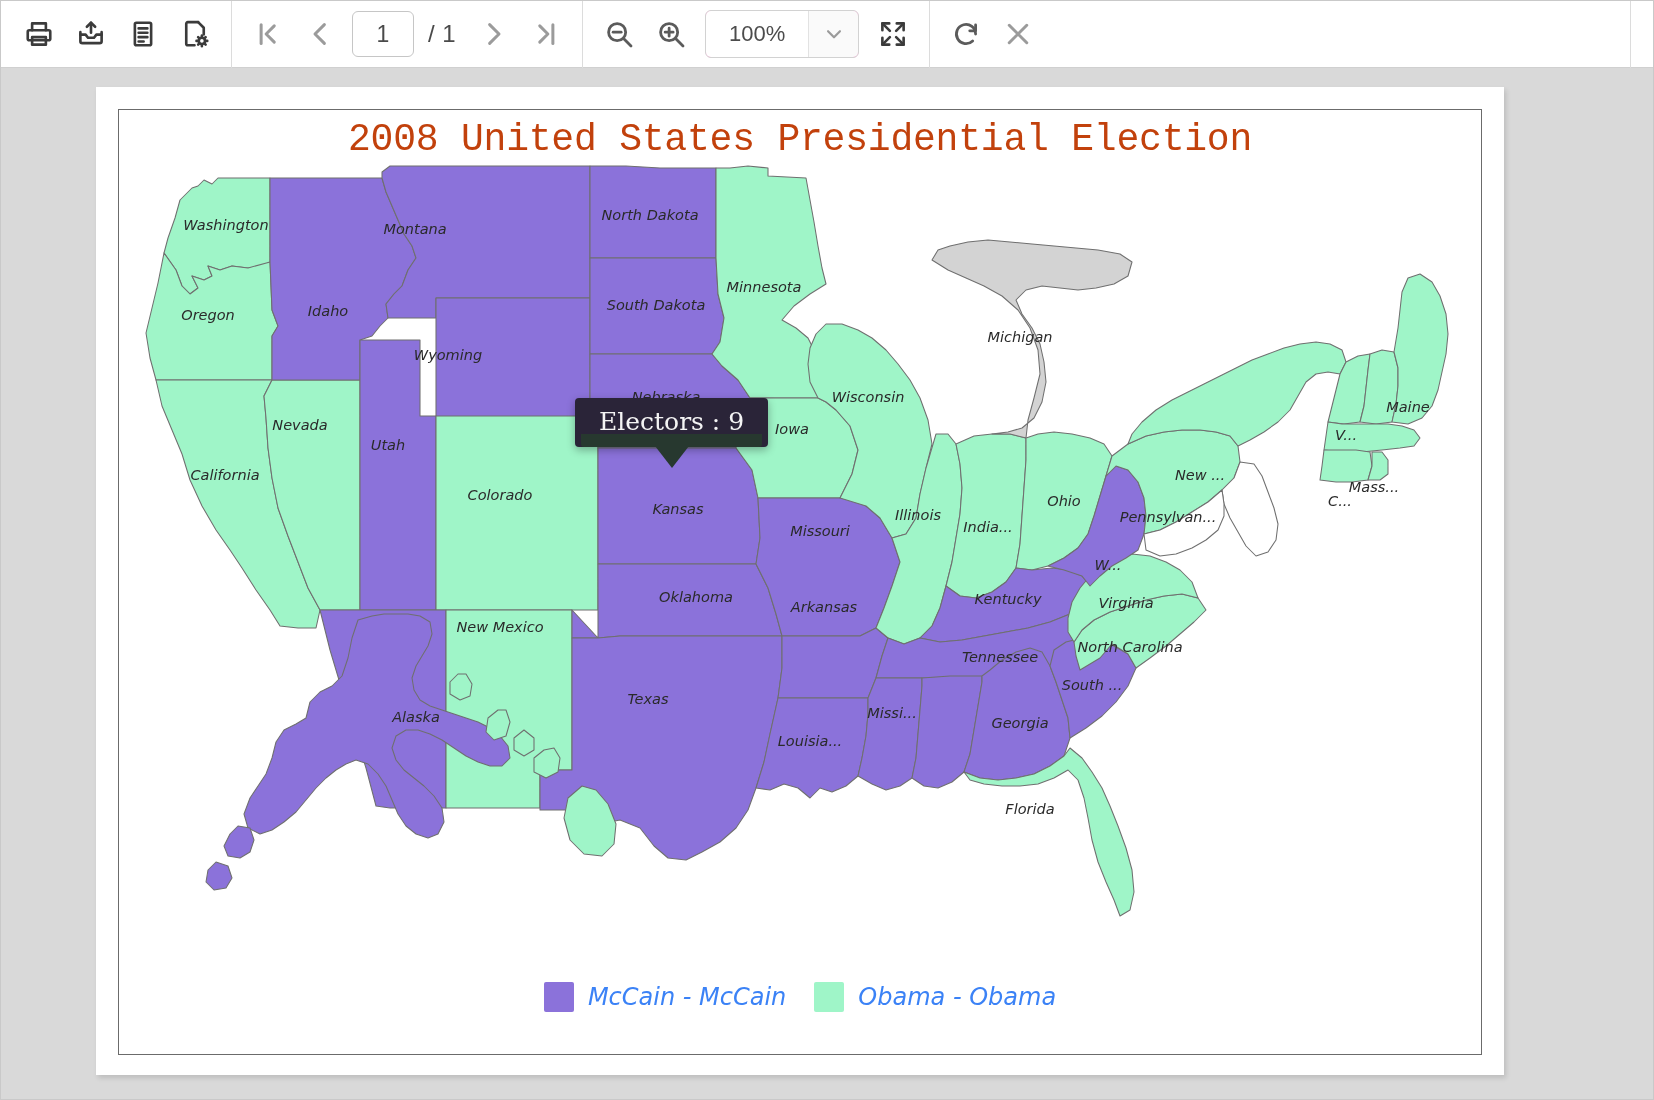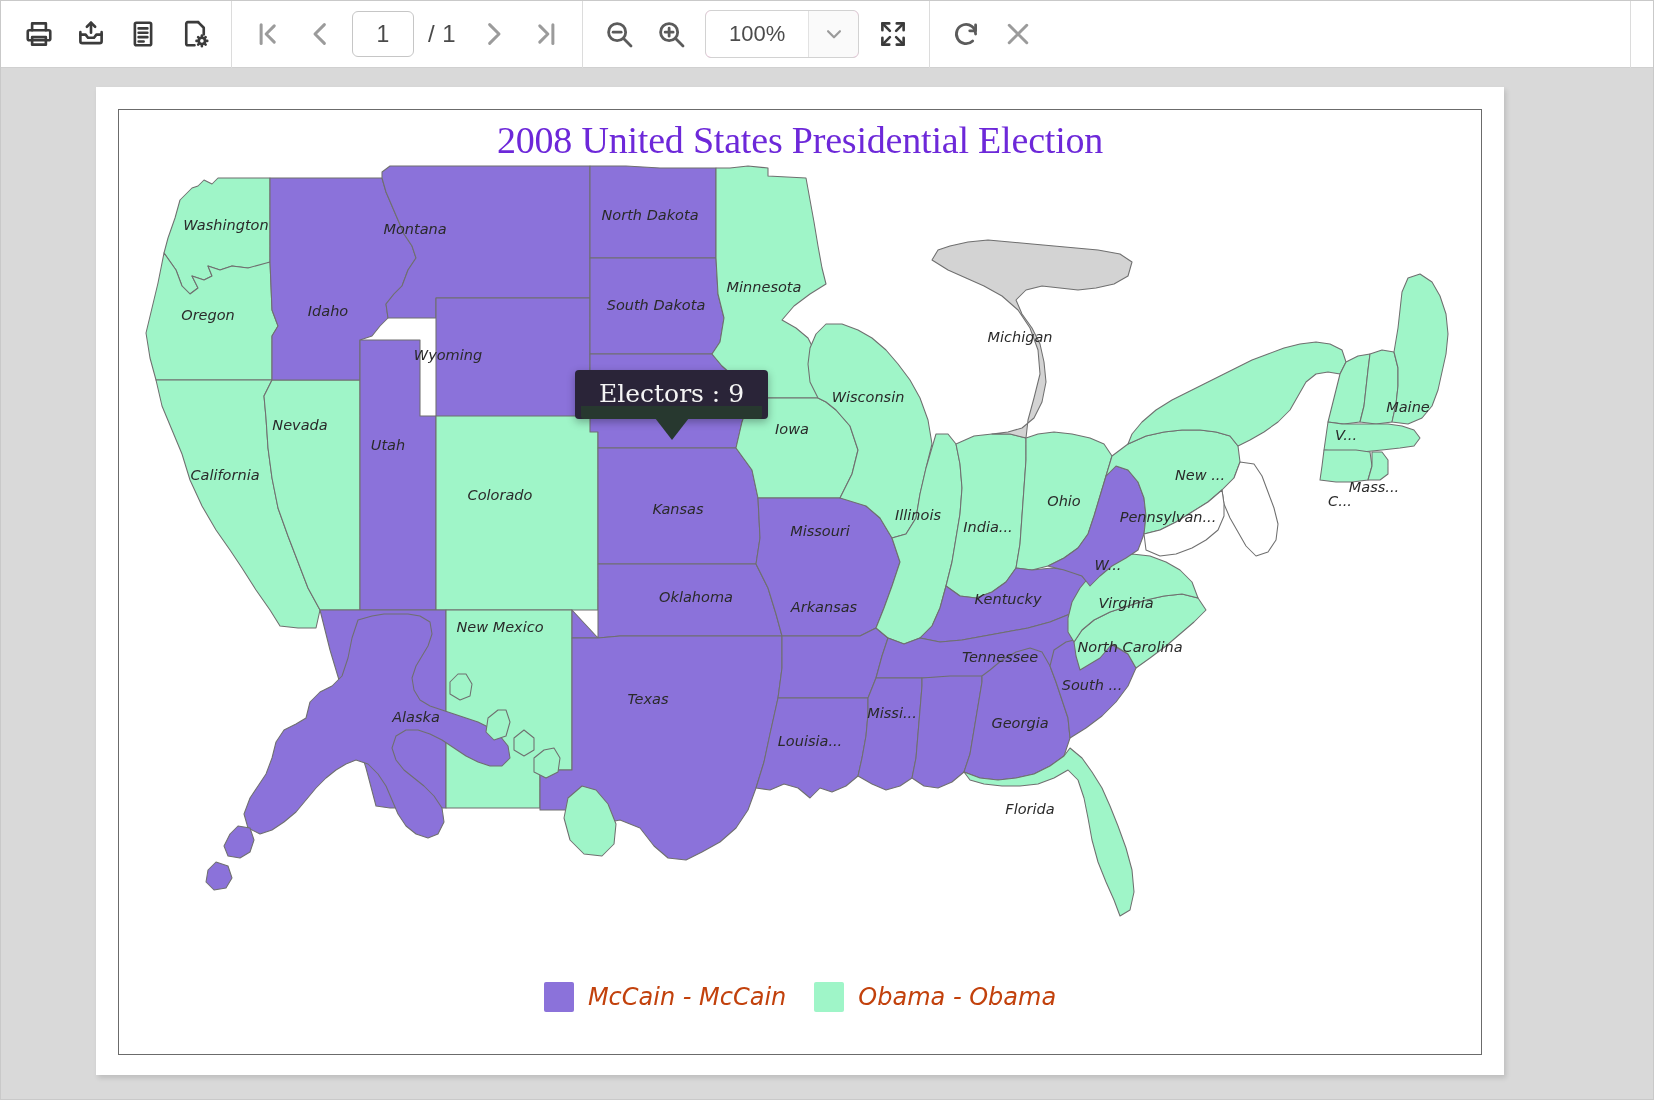--- a/index.html
+++ b/index.html
@@ -121,22 +121,22 @@
     border: 1px solid #6b6b6b;
     background: #ffffff;
     overflow: hidden;
   }
   #map-title {
     position: absolute;
     left: 0; right: 0;
     top: 8px;
     text-align: center;
     font-size: 38px;
-    color: #6d28d9;
-    font-family: Liberation Serif, serif;
+    color: #c2410c;
+    font-family: Liberation Mono, monospace;
     font-weight: 400;
     letter-spacing: -0.2px;
   }
   #map-stage {
     position: absolute;
     left: 0; top: 48px;
     width: 100%;
     height: 790px;
     text-align: center;
   }
@@ -150,21 +150,21 @@
     fill: #2a2a2a;
     text-anchor: middle;
     dominant-baseline: middle;
     pointer-events: none;
   }
 
   
   #tooltip {
     position: absolute;
     left: 456px;
-    top: 260px;
+    top: 288px;
     background: #2a2438;
     border-radius: 4px;
     padding: 9px 24px 11px 24px;
     color: #f4f4f4;
     font-family: "DejaVu Serif", serif;
     font-size: 25px;
     white-space: nowrap;
     box-shadow: 0 3px 8px rgba(0,0,0,0.3);
     z-index: 30;
   }
@@ -203,21 +203,21 @@
     gap: 14px;
   }
   .legend-swatch {
     width: 30px; height: 30px;
     border-radius: 2px;
   }
   .legend-text {
     font-family: "DejaVu Sans", sans-serif;
     font-style: italic;
     font-size: 24px;
-    color: #c2410c;
+    color: #3b82f6;
   }
 </style>
 </head>
 <body>
 
 <div id="app">
 
   <div id="toolbar">
 
     <div class="tb-group">

